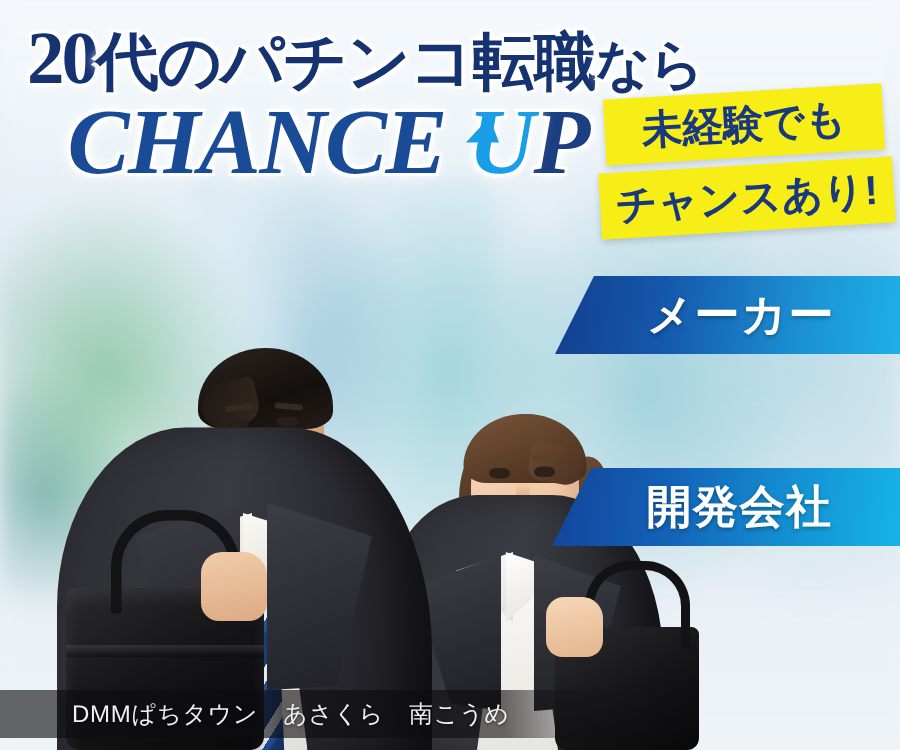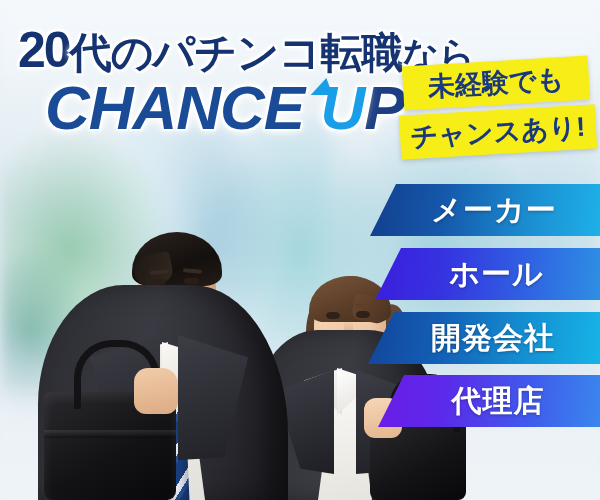--- a/index.html
+++ b/index.html
@@ -257,22 +257,23 @@
   }
   .w-hand {
     position: absolute; left: 112px; bottom: 62px; width: 38px; height: 40px;
     background: linear-gradient(170deg, #f7d7b7, #e3b58d);
     border-radius: 12px 14px 11px 11px;
   }
 
   
   .headline {
     position: absolute;
-    left: 18px; top: 24px;
+    left: 18px; top: 12px;
     z-index: 6;
+    font-family: Liberation Serif, serif;
   }
   .hl-line1 {
     font-size: 42px;
     font-weight: 900;
     color: #153271;
     letter-spacing: -1px;
     white-space: nowrap;
     line-height: 1.05;
     text-shadow:
       0 0 6px #ffffff, 0 0 6px #ffffff, 0 0 10px #ffffff,
@@ -462,25 +463,22 @@
       <span>未経験でも</span>
     </div>
   <div class="badge badge-2">
       <span>チャンスあり!</span>
     </div>
 
   <div class="tags">
     <div class="tag tag-0">
         <span>メーカー</span>
       </div>
-    <div class="tag tag-1">
-        <span>ホール</span>
-      </div>
     <div class="tag tag-2">
         <span>開発会社</span>
       </div>
-    <div class="tag tag-3">
-        <span>代理店</span>
-      </div>
   </div>
 
+  <div class="caption">
+    <span>DMMぱちタウン　あさくら　南こうめ</span>
+  </div>
 
 </div>
 
 </body></html>

